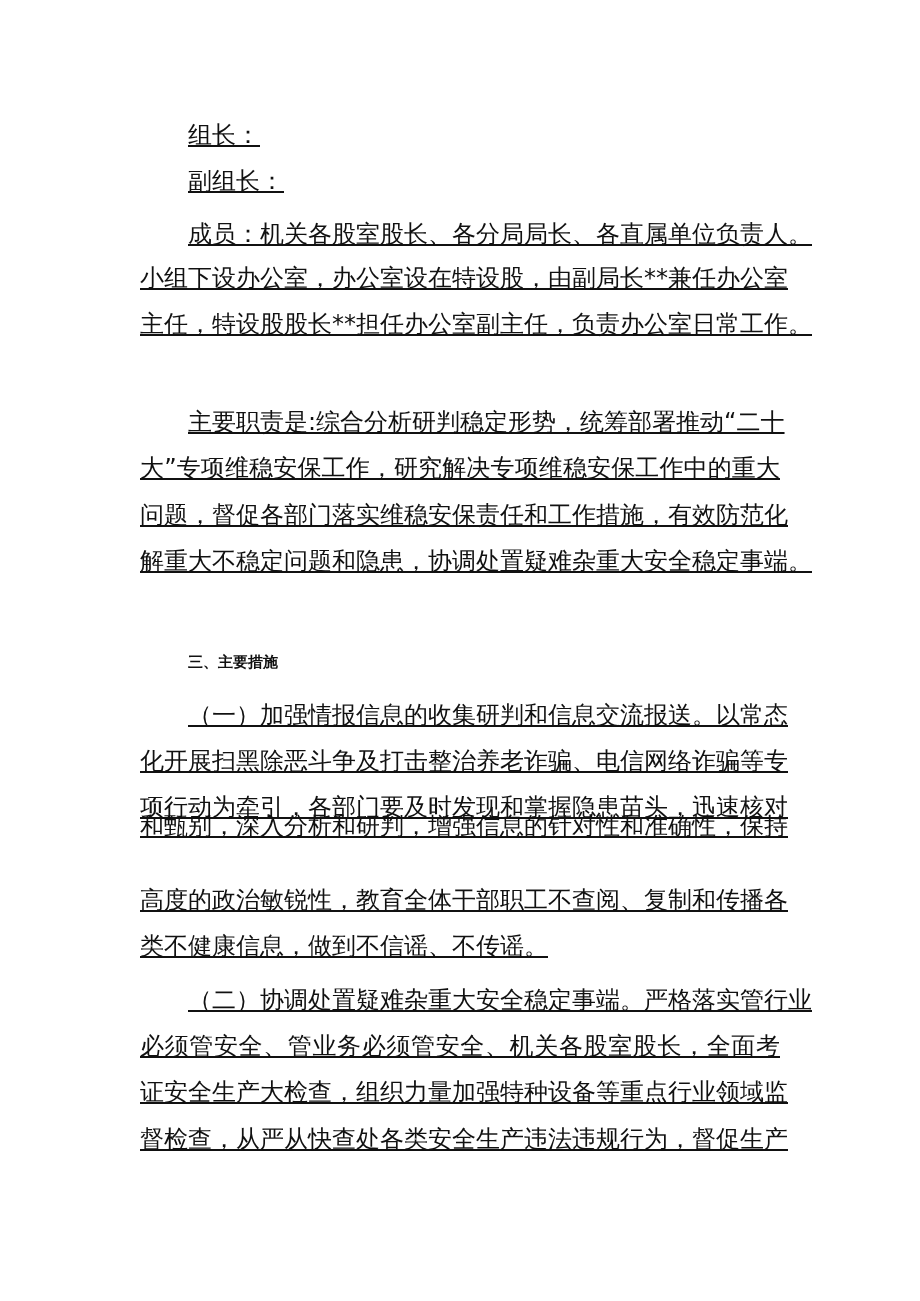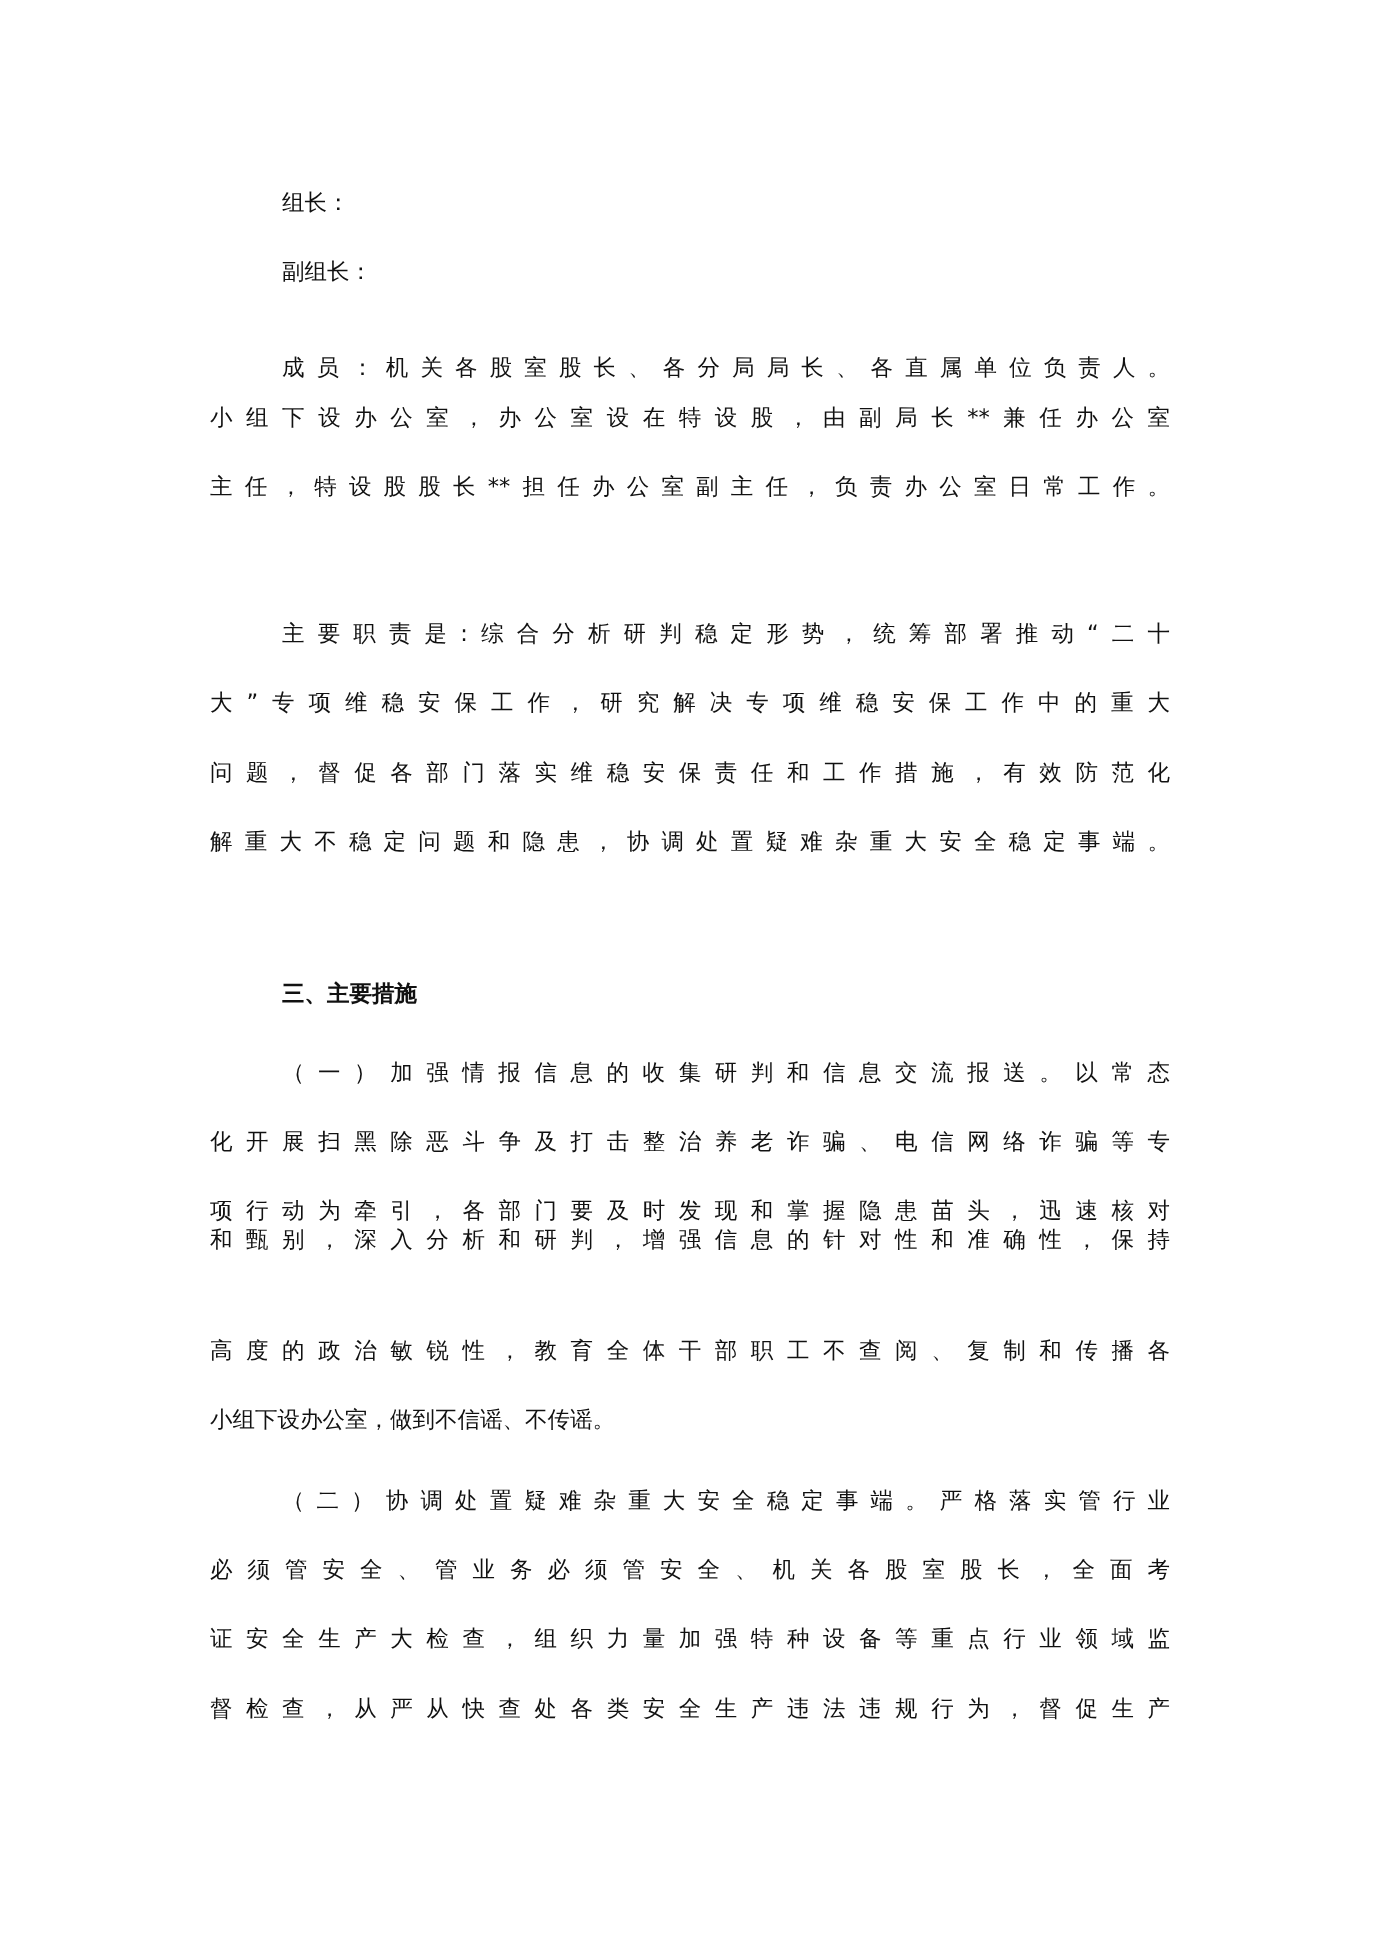--- a/index.html
+++ b/index.html
@@ -1,45 +1,45 @@
 <!DOCTYPE html>
 <html><head>
 <meta charset="utf-8">
 <style>
   html, body { margin: 0; padding: 0; background: #ffffff; }
   body { width: 920px; height: 1301px; position: relative; overflow: hidden;
          font-family: "DejaVu Sans", sans-serif; color: #111; }
   .page { position: absolute; left: 140px; top: 0; width: 640px; }
-  .line { position: absolute; left: 0; width: 640px; font-size: 15px; line-height: 46px;
-          white-space: nowrap; text-align: justify; text-align-last: justify; letter-spacing: 0; }
+  .line { position: absolute; left: 0; width: 640px; font-size: 24px; line-height: 46px;
+          white-space: nowrap; text-align: justify; text-align-last: justify; letter-spacing: 0; text-decoration: underline; }
   .line.last { text-align-last: left; }
   .indent { padding-left: 48px; box-sizing: border-box; }
   .heading { position: absolute; left: 48px; font-size: 15px; font-weight: bold; line-height: 46px; white-space: nowrap; }
 </style>
 </head>
 <body>
 
 <div class="page">
   <div class="line indent last" style="top:112px">组长：</div>
   <div class="line indent last" style="top:158px">副组长：</div>
-  <div class="line indent" style="top:222px">成员：机关各股室股长、各分局局长、各直属单位负责人。</div>
+  <div class="line indent" style="top:211px">成员：机关各股室股长、各分局局长、各直属单位负责人。</div>
   <div class="line" style="top:255px">小组下设办公室，办公室设在特设股，由副局长**兼任办公室</div>
   <div class="line" style="top:301px">主任，特设股股长**担任办公室副主任，负责办公室日常工作。</div>
 
   <div class="line indent" style="top:399px">主要职责是:综合分析研判稳定形势，统筹部署推动“二十</div>
   <div class="line" style="top:445px">大”专项维稳安保工作，研究解决专项维稳安保工作中的重大</div>
   <div class="line" style="top:492px">问题，督促各部门落实维稳安保责任和工作措施，有效防范化</div>
   <div class="line" style="top:538px">解重大不稳定问题和隐患，协调处置疑难杂重大安全稳定事端。</div>
 
   <div class="heading" style="top:639px">三、主要措施</div>
 
   <div class="line indent" style="top:692px">（一）加强情报信息的收集研判和信息交流报送。以常态</div>
   <div class="line" style="top:738px">化开展扫黑除恶斗争及打击整治养老诈骗、电信网络诈骗等专</div>
   <div class="line" style="top:784px">项行动为牵引，各部门要及时发现和掌握隐患苗头，迅速核对</div>
   <div class="line" style="top:803px">和甄别，深入分析和研判，增强信息的针对性和准确性，保持</div>
   <div class="line" style="top:877px">高度的政治敏锐性，教育全体干部职工不查阅、复制和传播各</div>
-  <div class="line last" style="top:923px">小组下设办公室，做到不信谣、不传谣。</div>
+  <div class="line last" style="top:923px">类不健康信息，做到不信谣、不传谣。</div>
 
   <div class="line indent" style="top:977px">（二）协调处置疑难杂重大安全稳定事端。严格落实管行业</div>
   <div class="line" style="top:1023px">必须管安全、管业务必须管安全、机关各股室股长，全面考</div>
   <div class="line" style="top:1069px">证安全生产大检查，组织力量加强特种设备等重点行业领域监</div>
   <div class="line" style="top:1116px">督检查，从严从快查处各类安全生产违法违规行为，督促生产</div>
 </div>
 
 </body></html>

